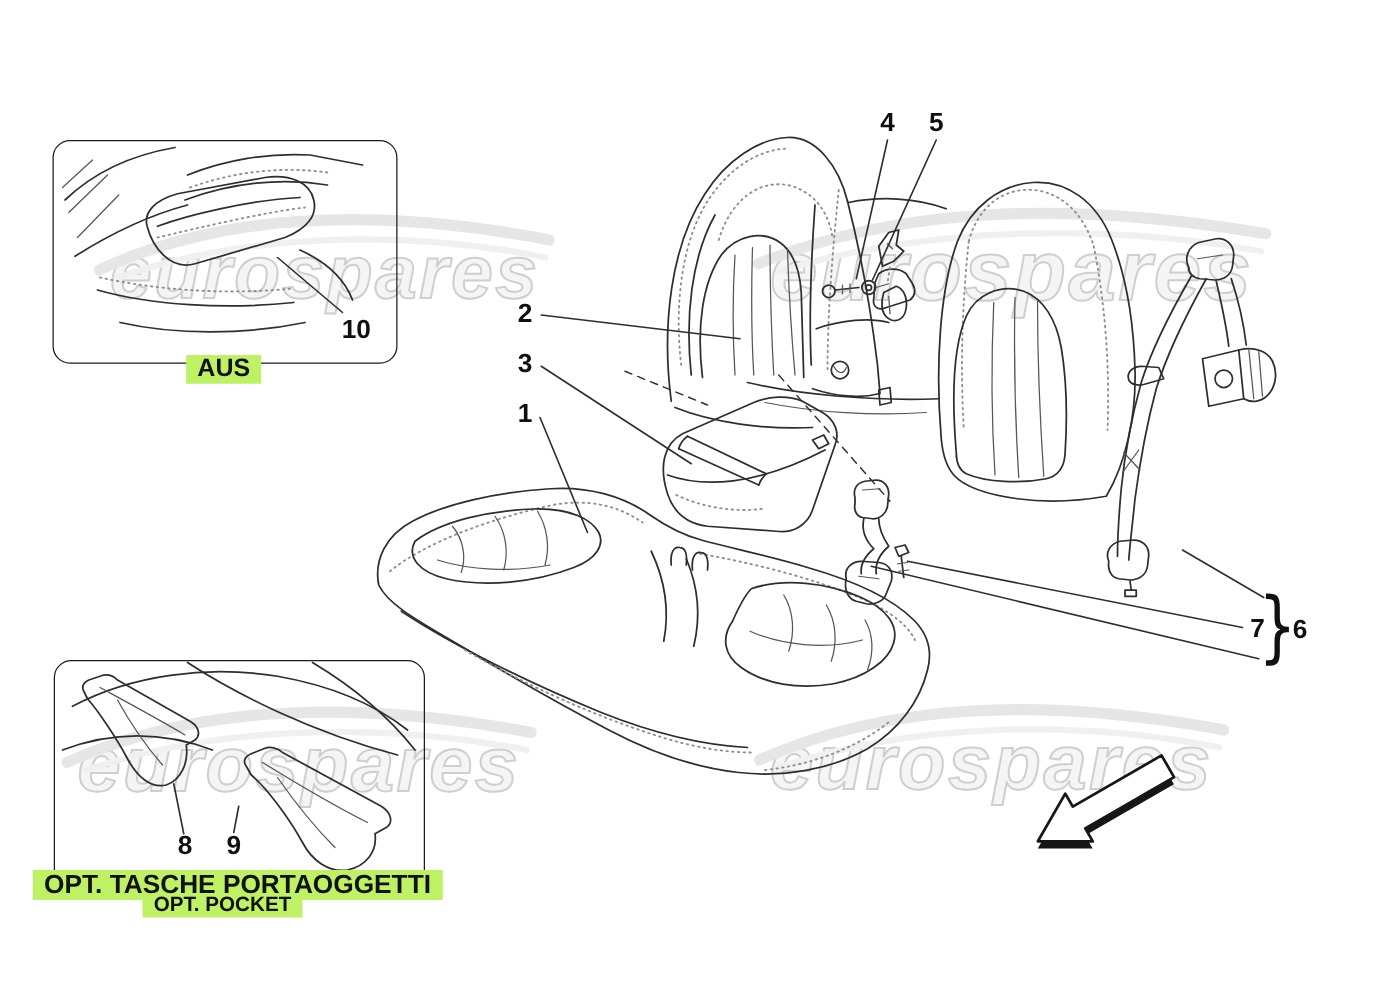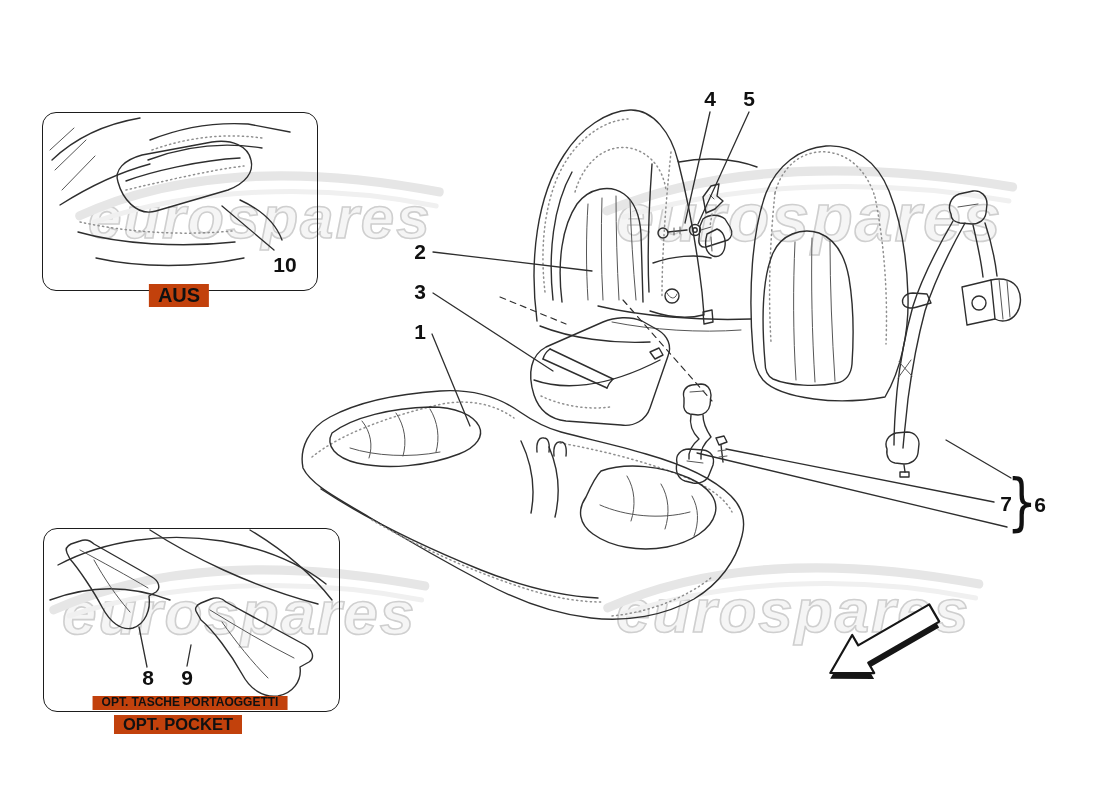--- a/index.html
+++ b/index.html
@@ -22,21 +22,21 @@
   #art .dot  { stroke:#8f8f8f; stroke-width:1.5; stroke-dasharray:1.2 3.4; }
   #art .dsh  { stroke-width:1.15; stroke-dasharray:6 5; }
   #art .thin { stroke-width:1; stroke:#565656; }
   #art .ldr  { stroke-width:1.3; }
   #art .fillb { fill:#161616; stroke:none; }
   #art .fillw { fill:#ffffff; stroke:#161616; stroke-width:2.2; }
   
   .inset-box { position:absolute; z-index:2; border:1.7px solid #1d1d1d; border-radius:14px; }
   .caption {
     position:absolute; z-index:3; transform:translateX(-50%);
-    font-weight:700; color:#111; background:#c2410c; padding:0 9px; white-space:nowrap; line-height:1.15;text-align:right;
+    font-weight:700; color:#111; background:#bef264; padding:0 9px; white-space:nowrap; line-height:1.15;text-align:right;
   }
   .callout {
     position:absolute; z-index:3; transform:translate(-50%,-50%);
     font-weight:700; font-size:21px; color:#101010; line-height:1;
   }
   .brace {
     position:absolute; z-index:3; transform:translate(-50%,-50%) scale(.85,1.12);
     font-family:"DejaVu Sans", sans-serif; font-size:56px; font-weight:400; color:#111; line-height:1;
   }
 </style>
@@ -238,21 +238,21 @@
         <polygon class="fillb" points="-65,5 -27,-17 -27,-5 55,-5 55,15 -27,15 -27,27"></polygon>
         <polygon class="fillw" points="-62,0 -24,-22 -24,-10 58,-10 58,10 -24,10 -24,22"></polygon>
       </g>
     </g>
   </svg>
 
   <div class="inset-box" style="left:42px; top:112px; width:274px; height:177px;"></div>
   <div class="inset-box" style="left:43px; top:528px; width:295px; height:182px;"></div>
 
   <div class="caption" style="left:179px; top:284px; font-size:20px;">AUS</div>
-  <div class="caption" style="left:190px; top:696px; font-size:12px;">OPT. TASCHE PORTAOGGETTI</div>
+  <div class="caption" style="left:190px; top:696px; font-size:21px;">OPT. TASCHE PORTAOGGETTI</div>
   <div class="caption" style="left:178px; top:715px; font-size:16.5px;">OPT. POCKET</div>
 
   <div class="callout" style="left:420px; top:331px;">1</div>
   <div class="callout" style="left:420px; top:251px;">2</div>
   <div class="callout" style="left:420px; top:291px;">3</div>
   <div class="callout" style="left:710px; top:98px;">4</div>
   <div class="callout" style="left:749px; top:98px;">5</div>
   <div class="callout" style="left:1040px; top:504px;">6</div>
   <div class="callout" style="left:1006px; top:503px;">7</div>
   <div class="callout" style="left:148px; top:677px;">8</div>

